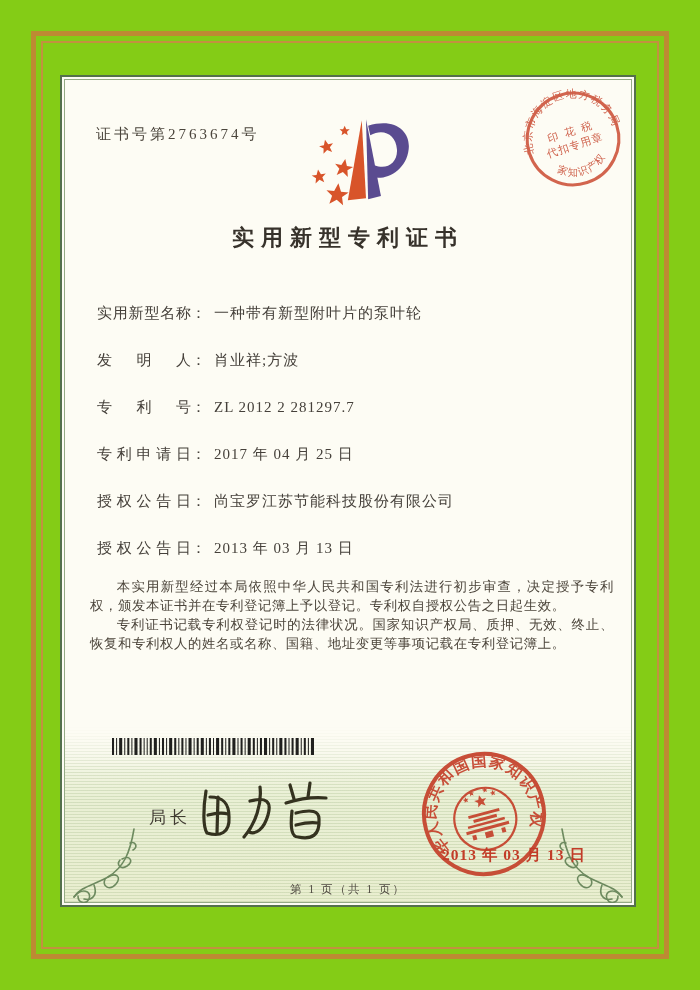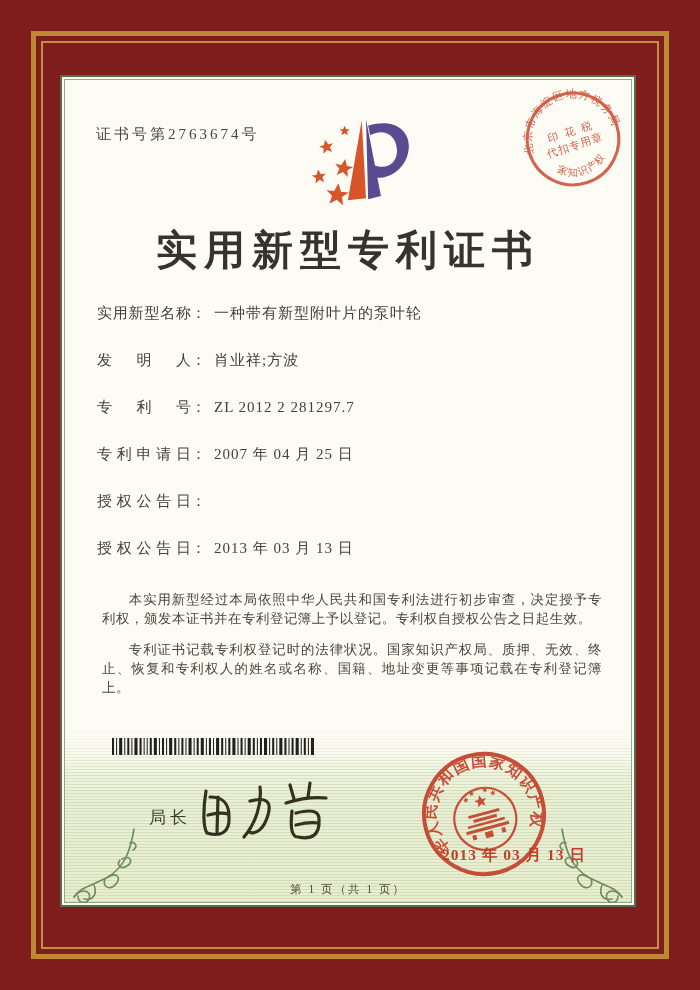--- a/index.html
+++ b/index.html
@@ -1,21 +1,21 @@
 <!DOCTYPE html>
 <html><head>
 <meta charset="utf-8">
 <style>
   html,body{margin:0;padding:0;}
   body{
     width:700px;height:990px;position:relative;background:#ffffff;
     font-family:"Liberation Serif","DejaVu Serif",serif;
     overflow:hidden;
   }
-  .sheet{position:absolute;inset:0;background:#7f1d1d;}
+  .sheet{position:absolute;inset:0;background:#84cc16;}
   
   .gold-outer{position:absolute;left:31px;top:31px;right:31px;bottom:31px;border:5px solid #bd8a33;}
   .gold-inner{position:absolute;left:41px;top:41px;right:41px;bottom:41px;border:2.5px solid #c29140;}
   
   .green-frame{
     position:absolute;left:60px;top:75px;width:572px;height:828px;
     border:2px solid #54704c;background:#fdfcf4;
   }
   .green-frame::before{
     content:"";position:absolute;inset:2px;border:1px solid #94aa85;pointer-events:none;
@@ -28,35 +28,35 @@
       linear-gradient(to bottom, rgba(233,239,213,0) 0, rgba(231,238,209,.9) 70px, #e9eecf 100%);
     -webkit-mask-image:linear-gradient(to bottom, transparent 0, #000 45px);
     mask-image:linear-gradient(to bottom, transparent 0, #000 45px);
   }
   .cert-no{
     position:absolute;left:34px;top:48px;font-size:15px;letter-spacing:3px;color:#4b453c;
   }
   .logo{position:absolute;left:228px;top:38px;width:120px;height:96px;}
   .title{
     position:absolute;left:0;right:0;top:146px;text-align:center;
-    font-size:41px;font-weight:600;letter-spacing:7px;color:#37322b;
+    font-size:22px;font-weight:600;letter-spacing:7px;color:#37322b;
   }
   .fields{
     position:absolute;left:35px;top:227px;display:flex;flex-direction:column;gap:28px;
     font-size:15px;color:#45403a;
   }
   .field-row{display:flex;line-height:19px;}
   .field-label{display:inline-block;width:94px;text-align:justify;text-align-last:justify;letter-spacing:0;}
   .field-colon{margin-right:8px;}
   .field-value{letter-spacing:1px;}
   .body-text{
     position:absolute;left:28px;top:502px;width:524px;
     font-size:13.4px;line-height:18.9px;color:#4c453b;text-align:justify;letter-spacing:.6px;
   }
-  .body-text p{margin:12px;text-indent:2em;}
+  .body-text p{margin:0;text-indent:2em;font-family:Liberation Mono, monospace;}
   .barcode{position:absolute;left:50px;top:661px;width:202px;height:17px;}
   .sig-label{
     position:absolute;left:87px;top:729px;font-size:17px;letter-spacing:4px;color:#413c33;
   }
   .signature{position:absolute;left:132px;top:700px;width:160px;height:66px;}
   .seal-official{position:absolute;left:347px;top:662px;width:150px;height:150px;transform:rotate(-15deg);opacity:.93;}
   .issue-date{
     position:absolute;left:352px;top:768px;width:200px;text-align:center;
     font-size:15.5px;font-weight:600;letter-spacing:1px;color:#c23c28;z-index:3;
   }
@@ -133,25 +133,26 @@
           <span class="field-value">肖业祥;方波</span>
       </div>
       <div class="field-row">
         <span class="field-label">专利号</span>
           <span class="field-colon">：</span>
           <span class="field-value">ZL 2012 2 281297.7</span>
       </div>
       <div class="field-row">
         <span class="field-label">专利申请日</span>
           <span class="field-colon">：</span>
-          <span class="field-value">2007 年 04 月 25 日</span>
+          <span class="field-value">2017 年 04 月 25 日</span>
       </div>
       <div class="field-row">
         <span class="field-label">授权公告日</span>
           <span class="field-colon">：</span>
+          <span class="field-value">尚宝罗江苏节能科技股份有限公司</span>
       </div>
       <div class="field-row">
         <span class="field-label">授权公告日</span>
           <span class="field-colon">：</span>
           <span class="field-value">2013 年 03 月 13 日</span>
       </div>
     </div>
 
     <div class="body-text">
       <p>本实用新型经过本局依照中华人民共和国专利法进行初步审查，决定授予专利权，颁发本证书并在专利登记簿上予以登记。专利权自授权公告之日起生效。</p>

